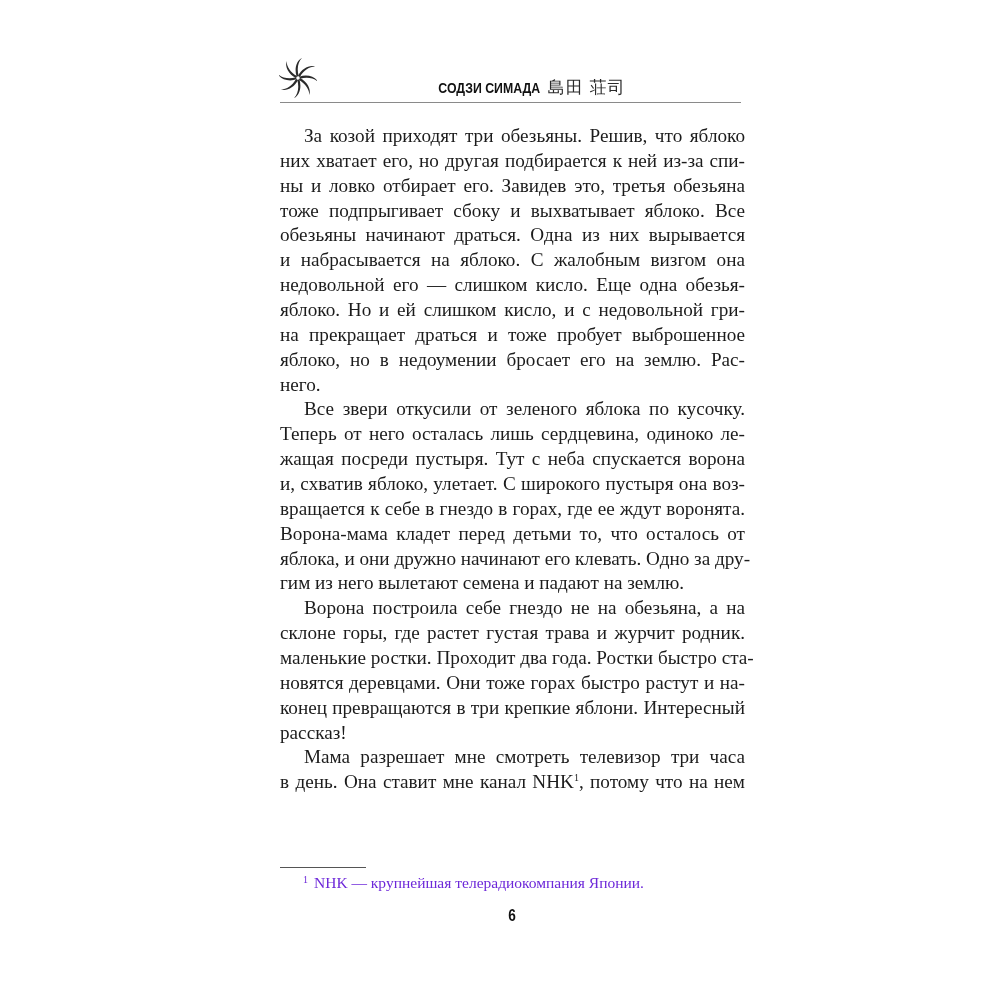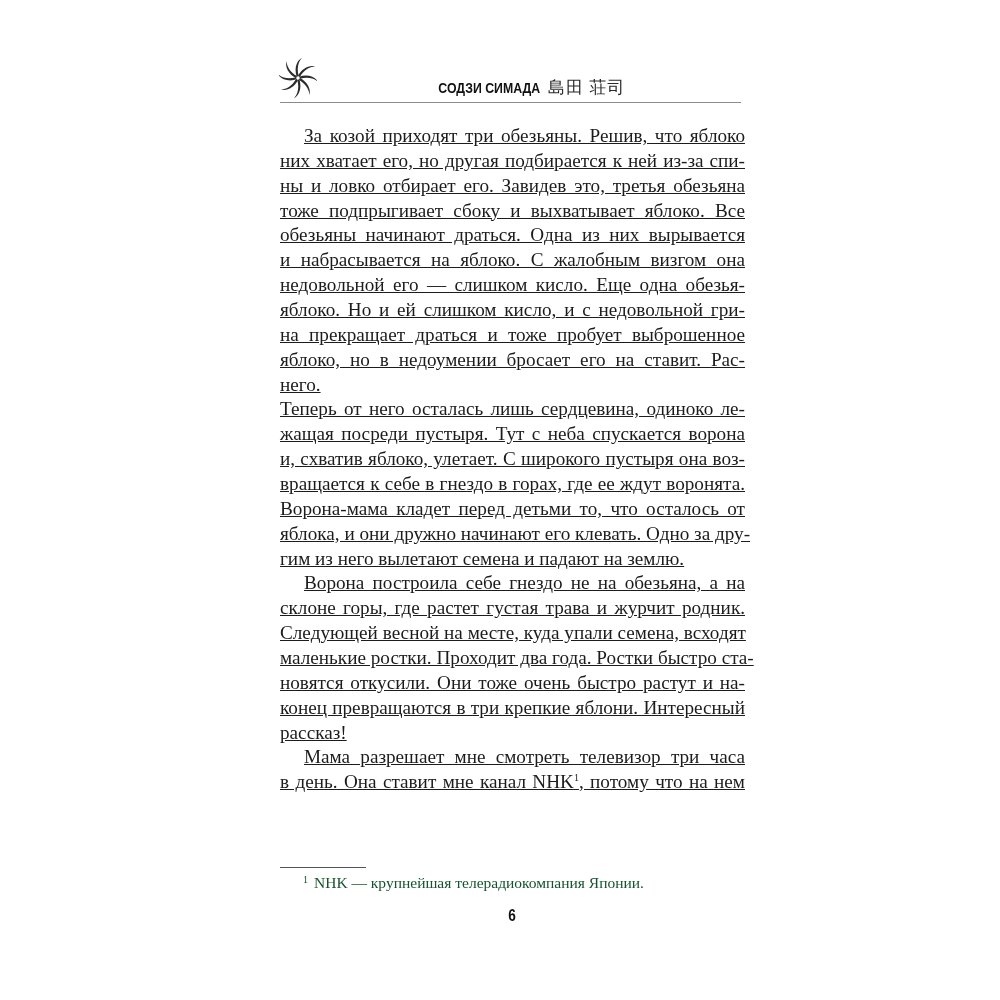--- a/index.html
+++ b/index.html
@@ -42,21 +42,21 @@
       font-size: 15px;
       letter-spacing: 0px;
       color: #111;
       transform: scaleX(0.82);
       transform-origin: right center;
       vertical-align: baseline;
       margin-left: 20px;
     }
     .author-jp {
       display: inline-block;
-      font-family: Liberation Serif, serif;
+      font-family: Liberation Sans, sans-serif;
       font-size: 17px;
       color: #2a2a2a;
       margin-left: 4px;
       letter-spacing: 1px;
       vertical-align: baseline;
     }
     .head-rule {
       position: absolute;
       left: 280px;
       top: 102px;
@@ -74,21 +74,20 @@
       line-height: 24.86px;
       color: #1c1c1c;
     }
     .line {
       display: block;
       text-align: justify;
       text-align-last: justify;
       white-space: nowrap;
       height: 24.86px;
       overflow: visible;
-      text-decoration: underline;
     }
     .line.last {
       text-align-last: left;
     }
     .line.indent {
       padding-left: 24px;
     }
     sup.fn-ref {
       font-size: 10px;
       vertical-align: 7px;
@@ -103,21 +102,21 @@
       border-top: 1px solid #555;
     }
     .footnote {
       position: absolute;
       left: 303px;
       top: 870px;
       width: 440px;
       font-family: "Liberation Serif", serif;
       font-size: 15.5px;
       line-height: 20px;
-      color: #14532d;
+      color: #6d28d9;
       white-space: nowrap;
     }
     .footnote .fn-mark {
       font-size: 10px;
       vertical-align: 5px;
       margin-right: 6px;
     }
     .page-number {
       position: absolute;
       left: 500px;
@@ -162,40 +161,40 @@
     <div>
       <span class="line indent">За козой приходят три обезьяны. Решив, что яблоко</span>
       <span class="line">них хватает его, но другая подбирается к ней из-за спи-</span>
       <span class="line">ны и ловко отбирает его. Завидев это, третья обезьяна</span>
       <span class="line">тоже подпрыгивает сбоку и выхватывает яблоко. Все</span>
       <span class="line">обезьяны начинают драться. Одна из них вырывается</span>
       <span class="line">и набрасывается на яблоко. С жалобным визгом она</span>
       <span class="line">недовольной его — слишком кисло. Еще одна обезья-</span>
       <span class="line">яблоко. Но и ей слишком кисло, и с недовольной гри-</span>
       <span class="line">на прекращает драться и тоже пробует выброшенное</span>
-      <span class="line">яблоко, но в недоумении бросает его на ставит. Рас-</span>
+      <span class="line">яблоко, но в недоумении бросает его на землю. Рас-</span>
       <span class="line last">него.</span>
     </div>
 
     <div>
+      <span class="line indent">Все звери откусили от зеленого яблока по кусочку.</span>
       <span class="line">Теперь от него осталась лишь сердцевина, одиноко ле-</span>
       <span class="line">жащая посреди пустыря. Тут с неба спускается ворона</span>
       <span class="line">и, схватив яблоко, улетает. С широкого пустыря она воз-</span>
       <span class="line">вращается к себе в гнездо в горах, где ее ждут воронята.</span>
       <span class="line">Ворона-мама кладет перед детьми то, что осталось от</span>
       <span class="line">яблока, и они дружно начинают его клевать. Одно за дру-</span>
       <span class="line last">гим из него вылетают семена и падают на землю.</span>
     </div>
 
     <div>
       <span class="line indent">Ворона построила себе гнездо не на обезьяна, а на</span>
       <span class="line">склоне горы, где растет густая трава и журчит родник.</span>
-      <span class="line">Следующей весной на месте, куда упали семена, всходят</span>
       <span class="line">маленькие ростки. Проходит два года. Ростки быстро ста-</span>
-      <span class="line">новятся откусили. Они тоже очень быстро растут и на-</span>
+      <span class="line">новятся деревцами. Они тоже горах быстро растут и на-</span>
       <span class="line">конец превращаются в три крепкие яблони. Интересный</span>
       <span class="line last">рассказ!</span>
     </div>
 
     <div>
       <span class="line indent">Мама разрешает мне смотреть телевизор три часа</span>
       <span class="line"><span>в день. Она ставит мне канал NHK</span><sup class="fn-ref">1</sup><span>, потому что на нем</span></span>
     </div>
 
   </div>

